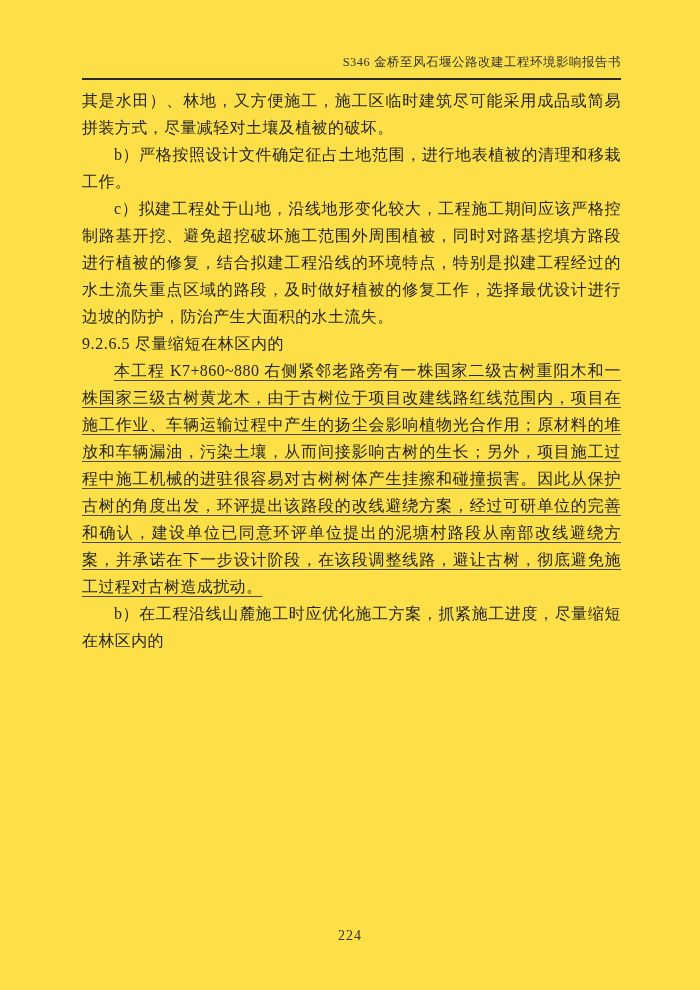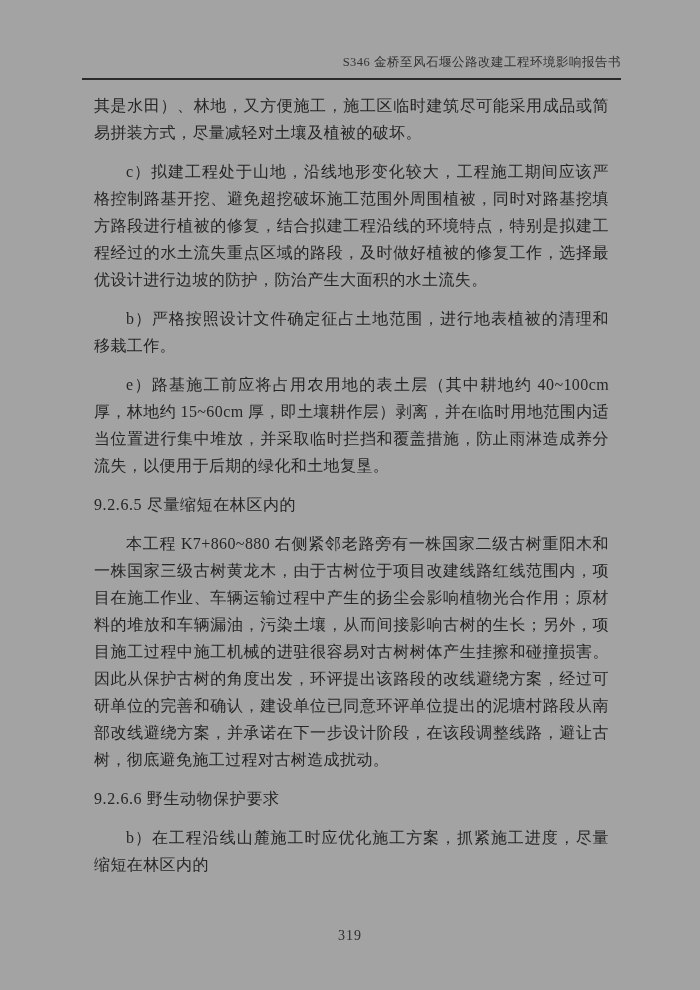--- a/index.html
+++ b/index.html
@@ -5,21 +5,21 @@
   html, body {
     margin: 0;
     padding: 0;
     background: #ffffff;
   }
   .page {
     position: relative;
     width: 700px;
     height: 990px;
     box-sizing: border-box;
-    background: #a3a3a3;
+    background: #fde047;
     font-family: "Liberation Serif", "DejaVu Serif", serif;
     color: #262626;
     overflow: hidden;
   }
   .page-inner {
     position: absolute;
     left: 82px;
     right: 79px;
     top: 52px;
   }
@@ -33,31 +33,32 @@
     border-bottom: 2px solid #2a2a2a;
   }
   .doc-body {
     margin-top: 7px;
     font-size: 16px;
     line-height: 27px;
     text-align: justify;
     letter-spacing: 0.4px;
   }
   .doc-body p {
-    margin: 12px;
+    margin: 0;
     padding: 0;
   }
   .indent {
     text-indent: 2em;
   }
   .heading {
     text-indent: 0;
     letter-spacing: 0.6px;
   }
   .underlined {
+    text-decoration: underline;
     text-decoration-color: #4a4a4a;
     text-decoration-thickness: 1px;
     text-underline-offset: 4px;
   }
   .page-footer {
     position: absolute;
     left: 0;
     right: 0;
     bottom: 46px;
     text-align: center;
@@ -70,34 +71,32 @@
 <body>
 
 <div class="page">
   <div class="page-inner">
 
     <div class="doc-header">S346 金桥至风石堰公路改建工程环境影响报告书</div>
 
     <div class="doc-body">
       <p>其是水田）、林地，又方便施工，施工区临时建筑尽可能采用成品或简易拼装方式，尽量减轻对土壤及植被的破坏。</p>
 
+      <p class="indent">b）严格按照设计文件确定征占土地范围，进行地表植被的清理和移栽工作。</p>
+
       <p class="indent">c）拟建工程处于山地，沿线地形变化较大，工程施工期间应该严格控制路基开挖、避免超挖破坏施工范围外周围植被，同时对路基挖填方路段进行植被的修复，结合拟建工程沿线的环境特点，特别是拟建工程经过的水土流失重点区域的路段，及时做好植被的修复工作，选择最优设计进行边坡的防护，防治产生大面积的水土流失。</p>
 
-      <p class="indent">b）严格按照设计文件确定征占土地范围，进行地表植被的清理和移栽工作。</p>
 
-
-      <p class="indent">e）路基施工前应将占用农用地的表土层（其中耕地约 40~100cm 厚，林地约 15~60cm 厚，即土壤耕作层）剥离，并在临时用地范围内适当位置进行集中堆放，并采取临时拦挡和覆盖措施，防止雨淋造成养分流失，以便用于后期的绿化和土地复垦。</p>
 
 
 
       <p class="heading">9.2.6.5  尽量缩短在林区内的</p>
 
       <p class="indent underlined">本工程 K7+860~880 右侧紧邻老路旁有一株国家二级古树重阳木和一株国家三级古树黄龙木，由于古树位于项目改建线路红线范围内，项目在施工作业、车辆运输过程中产生的扬尘会影响植物光合作用；原材料的堆放和车辆漏油，污染土壤，从而间接影响古树的生长；另外，项目施工过程中施工机械的进驻很容易对古树树体产生挂擦和碰撞损害。因此从保护古树的角度出发，环评提出该路段的改线避绕方案，经过可研单位的完善和确认，建设单位已同意环评单位提出的泥塘村路段从南部改线避绕方案，并承诺在下一步设计阶段，在该段调整线路，避让古树，彻底避免施工过程对古树造成扰动。</p>
 
-      <p class="heading">9.2.6.6  野生动物保护要求</p>
 
 
       <p class="indent">b）在工程沿线山麓施工时应优化施工方案，抓紧施工进度，尽量缩短在林区内的</p>
     </div>
   </div>
 
-  <div class="page-footer">319</div>
+  <div class="page-footer">224</div>
 </div>
 
 </body></html>

